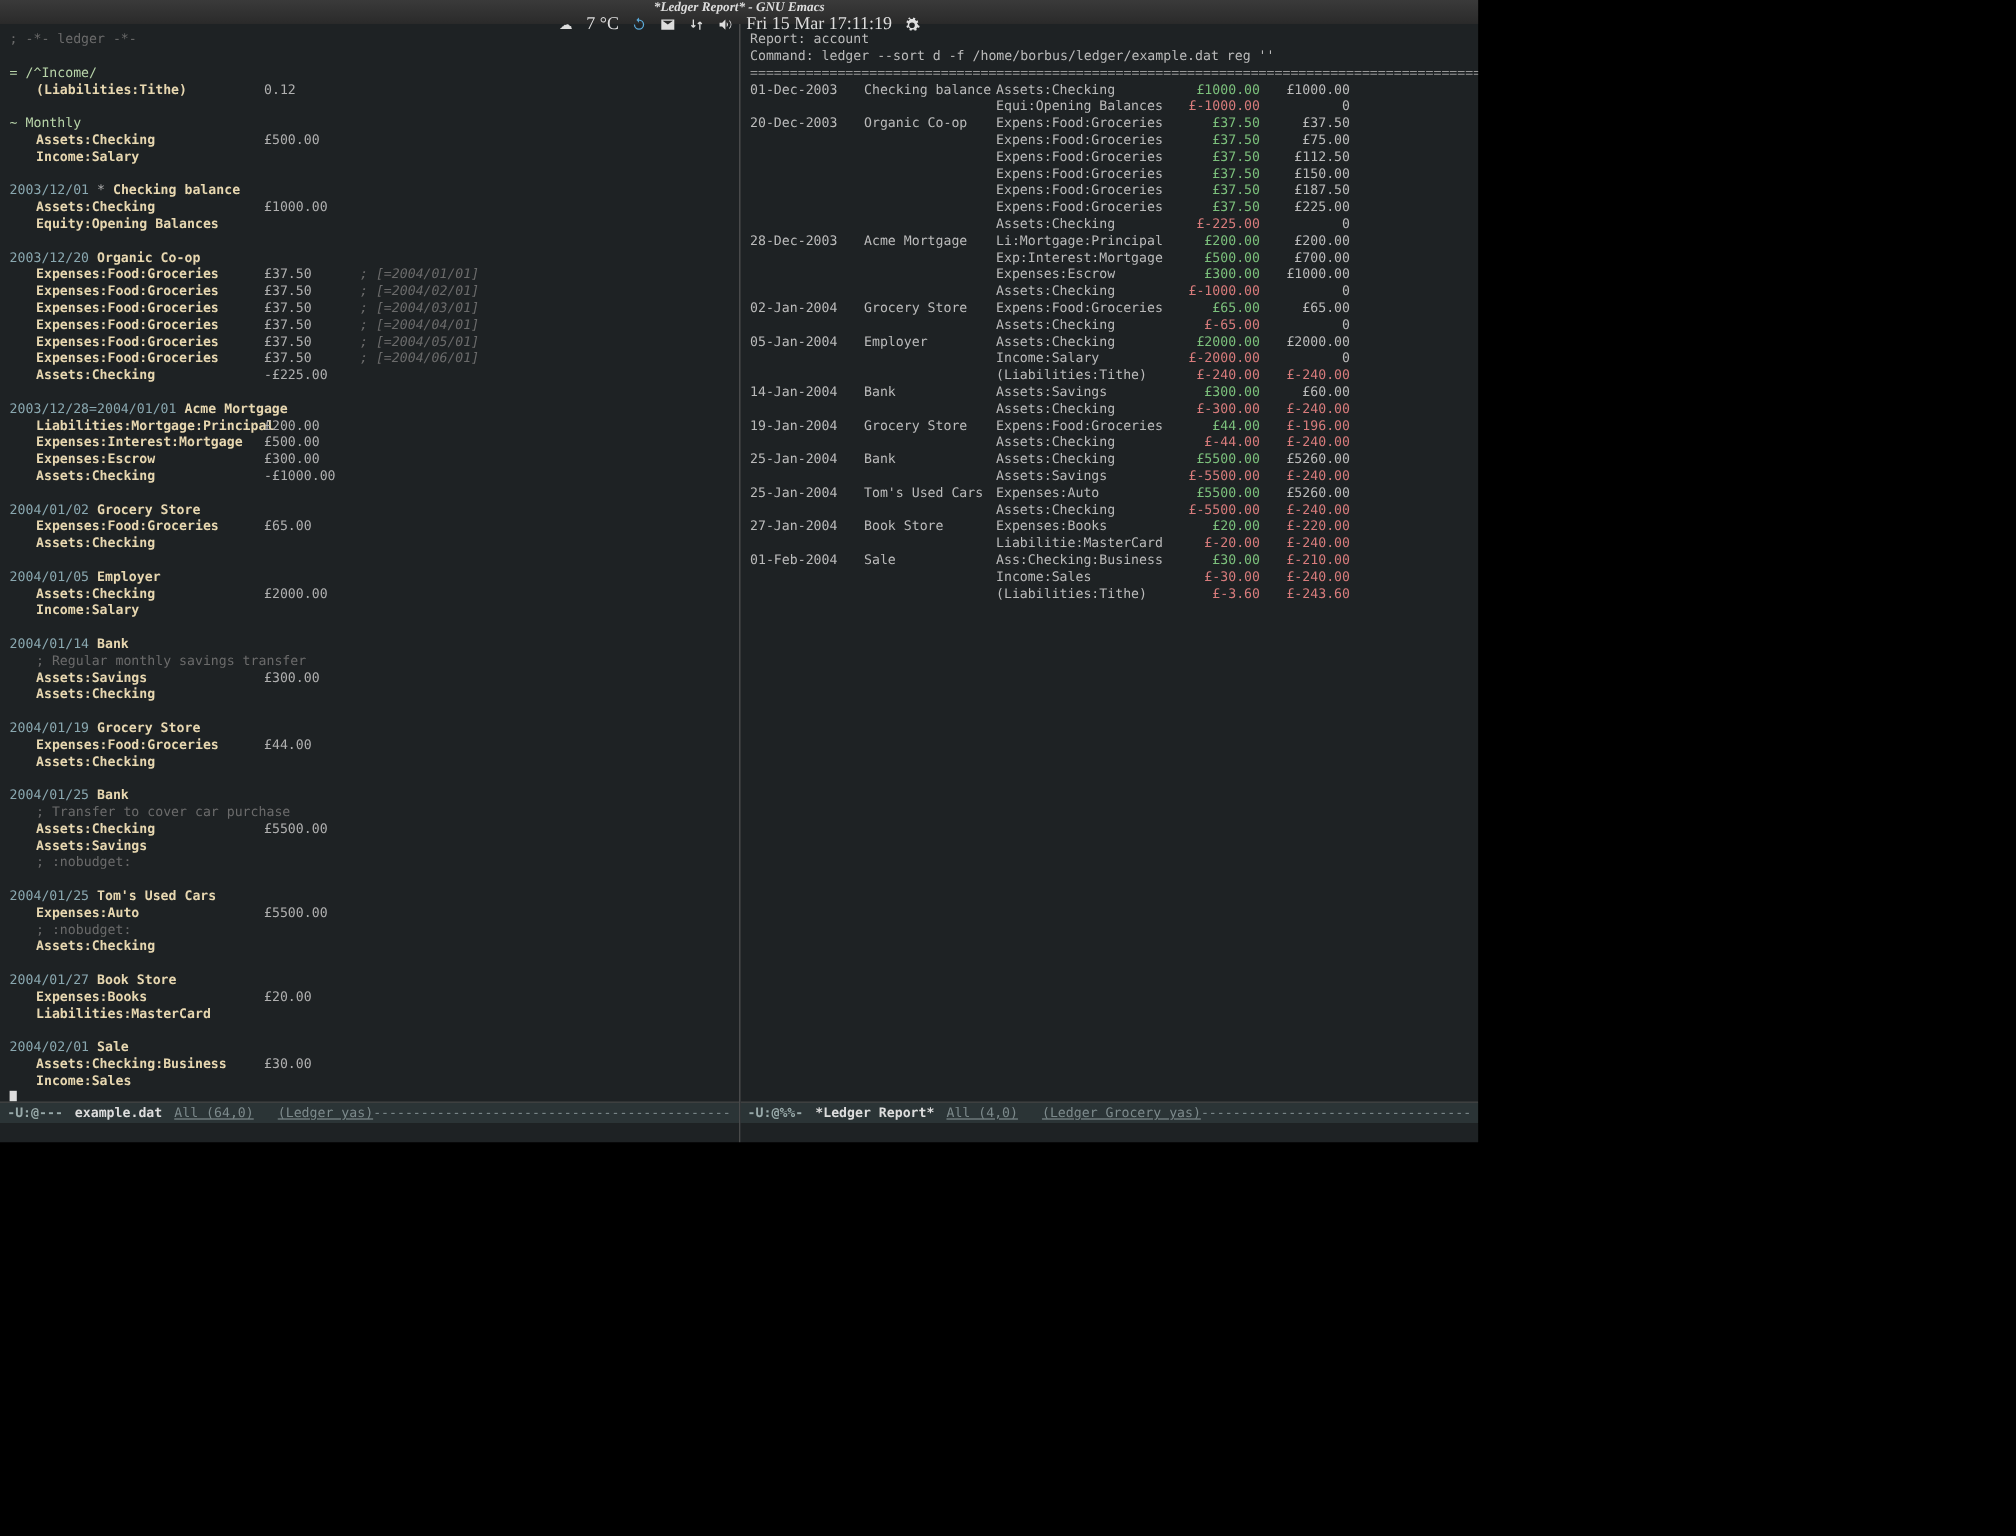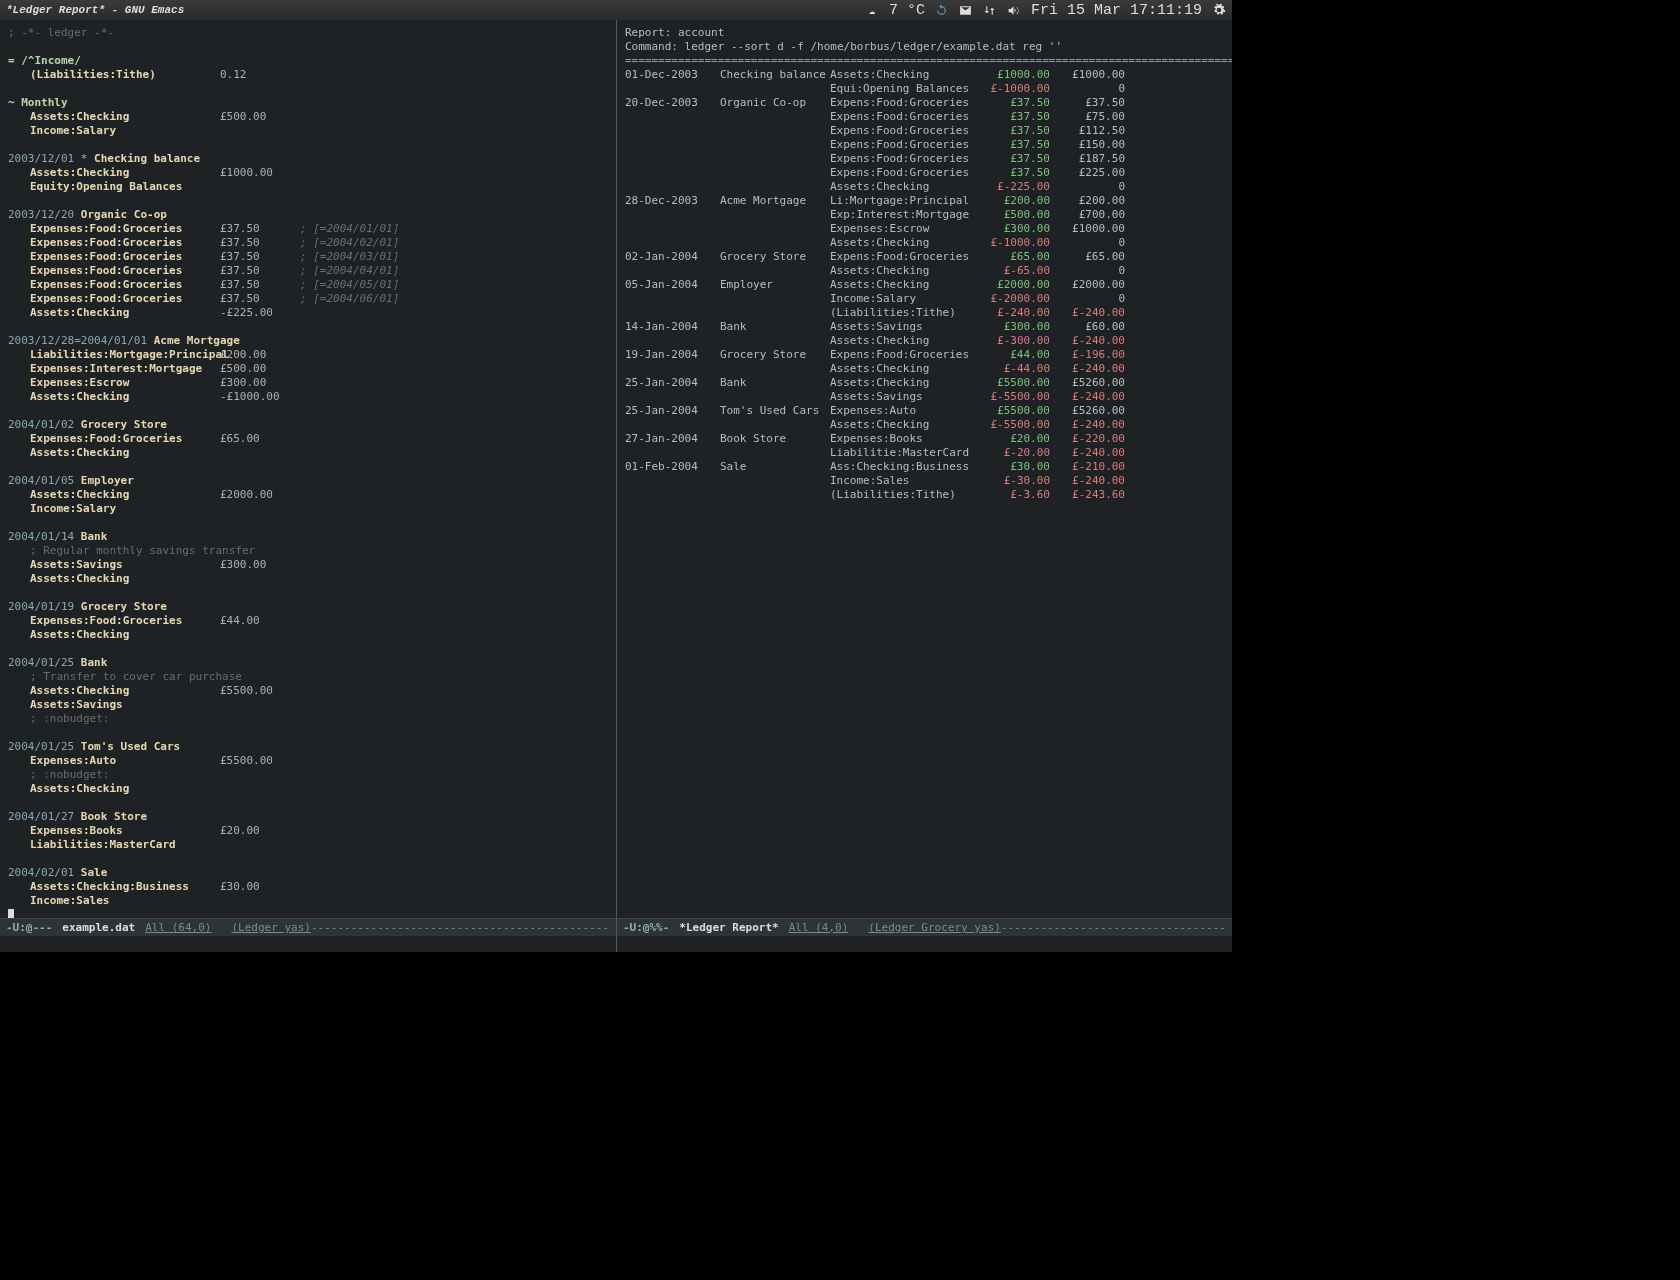--- a/index.html
+++ b/index.html
@@ -12,23 +12,24 @@
     height: 952px;
     overflow: hidden;
   }
   .titlebar {
     height: 20px;
     background: linear-gradient(to bottom, #3a3a3a, #2a2a2a);
     display: flex;
     align-items: center;
     padding: 0 6px;
     color: #ddd;
-    font-family: Liberation Mono, monospace;
+    font-family: Liberation Serif, serif;
     font-size: 11px;
     justify-content: space-between;
+    flex-direction: column;
   }
   .titlebar .title { font-weight: bold; font-style: italic;}
   .titlebar .tray { display:flex; align-items:center; gap:10px; }
   .tray .ic { width:14px; height:14px; display:inline-flex; align-items:center; justify-content:center; fill:#ddd; }
   .tray .txt { font-size:15px; }
   .workspace {
     display: flex;
     height: calc(100% - 20px);
     background: #1e2224;
   }
@@ -58,21 +59,21 @@
     overflow:hidden;
   }
   .modeline .buf { color: #ddd; margin: 0 10px; }
   .modeline .minor { font-weight: normal; color: #7d8a8c; text-decoration: underline; }
   .modeline .dashes { color:#7d8a8c; font-weight:normal; letter-spacing:0; overflow:hidden; flex:1;}
 
   
   .cm  { color: #6b6b6b; }
   .dt  { color: #8aa8b0; }
   .payee { color: #e7d7b0; font-weight: bold; }
-  .kw  { color: #b8d4a9; font-weight: bold; }
+  .kw  { color: #b8d4a9; font-weight: normal; }
   .acct{ color: #e7d7b0; font-weight: bold; }
   .amt { color: #b0b0b0; }
   .tag { color: #6b6b6b; }
 
   
   .rep-hdr { color: #bbb; }
   .hr { color:#999; letter-spacing:0; }
   .rdate { color: #bbb; }
   .racct { color: #bbb; }
   .pos { color: #7cc07c; }

